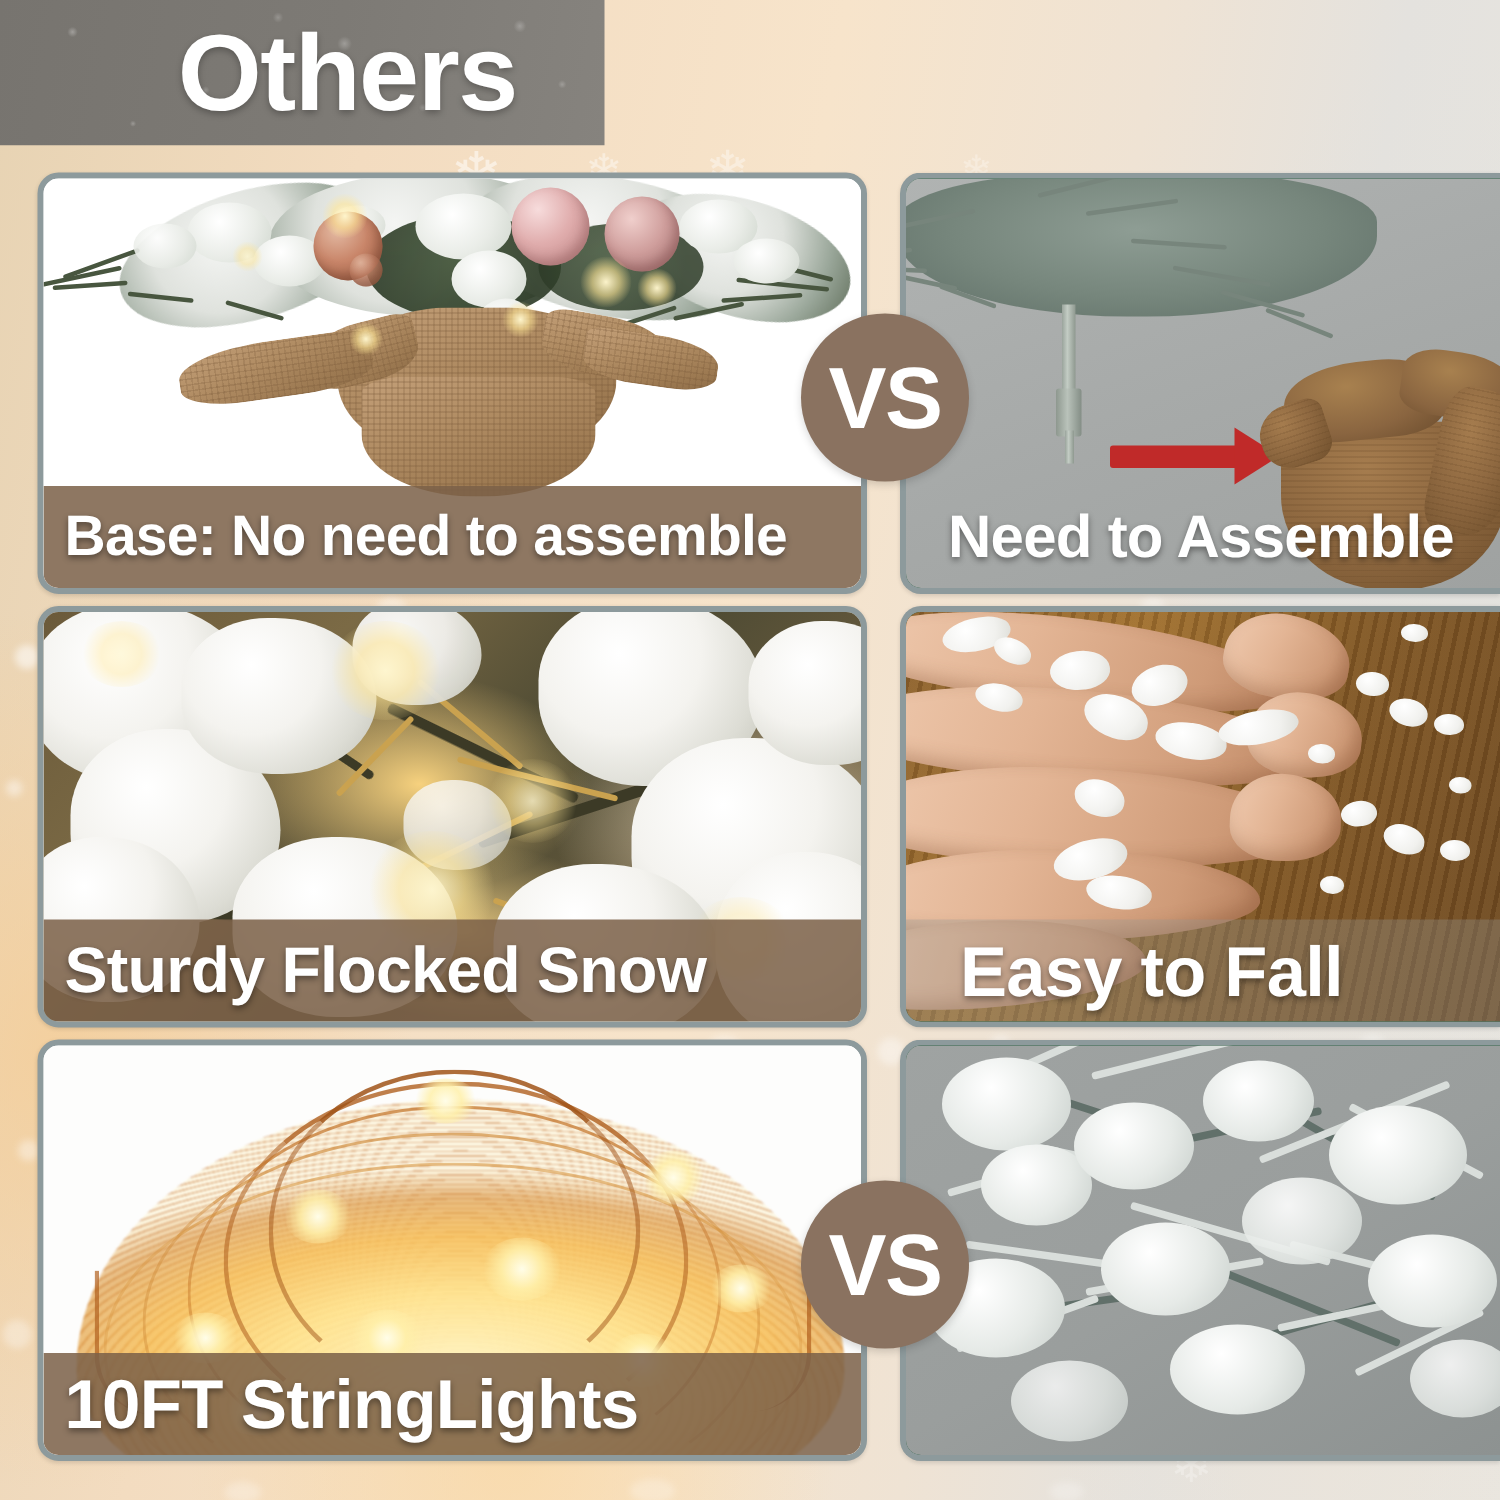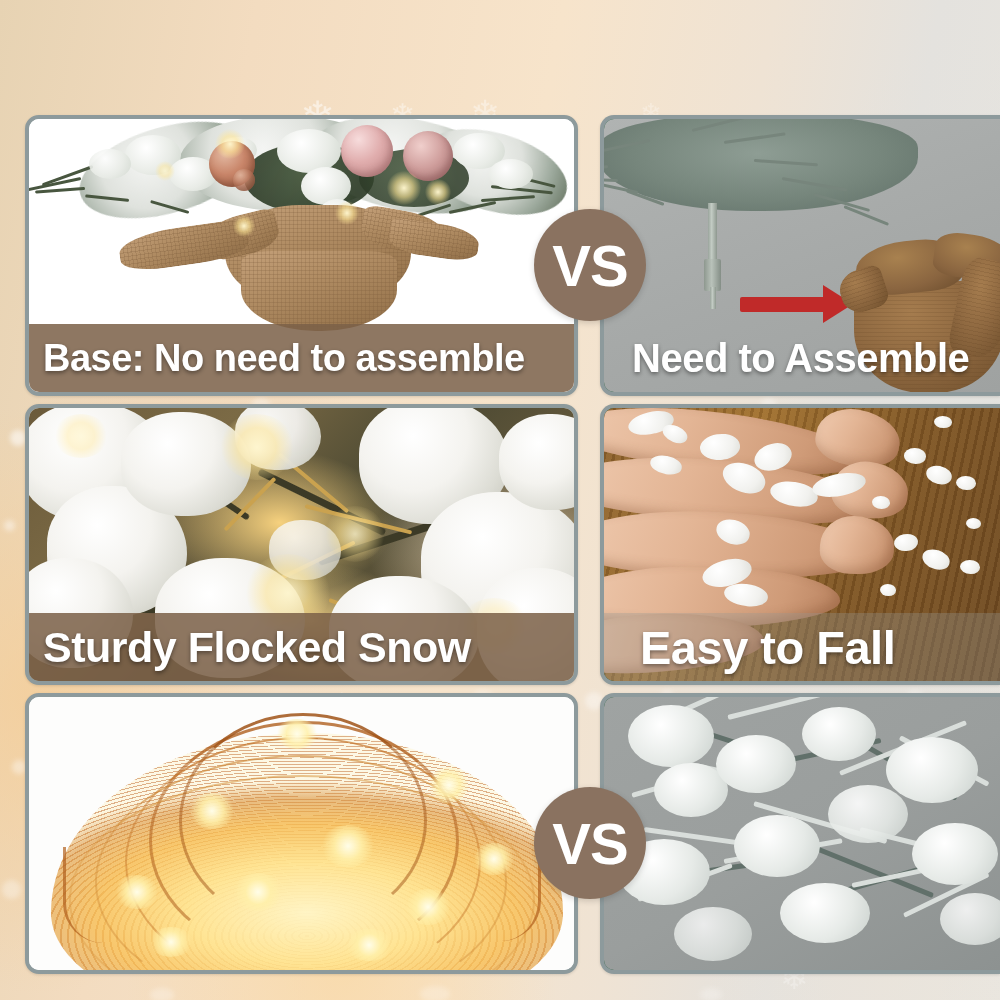--- a/index.html
+++ b/index.html
@@ -223,20 +223,24 @@
   <div>
     <div class="flake" style="left:300px;top:96px;font-size:42px;">❄</div>
     <div class="flake" style="left:390px;top:100px;font-size:30px;opacity:.8;">❄</div>
     <div class="flake" style="left:470px;top:96px;font-size:36px;opacity:.75;">❄</div>
     <div class="flake" style="left:640px;top:100px;font-size:26px;opacity:.55;">❄</div>
     <div class="flake" style="left:780px;top:960px;font-size:34px;opacity:.5;">❄</div>
     <div class="flake" style="left:330px;top:690px;font-size:28px;opacity:.6;">❄</div>
   </div>
 
   <div class="header">
+    <div class="hdr-cell hdr-others">
+      <div class="hdr-snow"></div>
+      <span class="hdr-title">Others</span>
+    </div>
   </div>
 
   <div class="grid">
 
     <div class="row row-1">
 
       <div class="panel panel-ours">
         <div class="pic r1o-canvas">
 
           <div class="foliage" style="left:48px;top:8px;width:180px;height:86px;transform:rotate(-16deg);"></div>
@@ -455,20 +459,21 @@
           <div class="led" style="left:86px;top:178px;width:44px;height:34px;"></div>
           <div class="led" style="left:444px;top:146px;width:42px;height:32px;"></div>
           <div class="led" style="left:120px;top:230px;width:44px;height:30px;"></div>
           <div class="led" style="left:316px;top:232px;width:48px;height:32px;"></div>
 
           <div style="position:absolute;left:34px;top:150px;width:40px;height:96px;
                border-left:3px solid rgba(176,96,30,.7);border-bottom-left-radius:40px;"></div>
           <div style="position:absolute;left:472px;top:152px;width:40px;height:92px;
                border-right:3px solid rgba(176,96,30,.7);border-bottom-right-radius:40px;"></div>
         </div>
+        <div class="cap cap-ours cap-r3-ours">10FT StringLights</div>
       </div>
 
       <div class="panel panel-other">
         <div class="pic r3x-canvas">
           <div class="dark-needle" style="left:60px;top:20px;width:120px;height:5px;transform:rotate(18deg);"></div>
           <div class="dark-needle" style="left:140px;top:70px;width:140px;height:5px;transform:rotate(-12deg);"></div>
           <div class="dark-needle" style="left:190px;top:140px;width:150px;height:5px;transform:rotate(22deg);"></div>
           <div class="dark-needle" style="left:70px;top:176px;width:130px;height:5px;transform:rotate(-8deg);"></div>
           <div class="dark-needle" style="left:240px;top:34px;width:130px;height:5px;transform:rotate(30deg);"></div>
           <div class="dark-needle" style="left:210px;top:200px;width:140px;height:5px;transform:rotate(-16deg);"></div>

